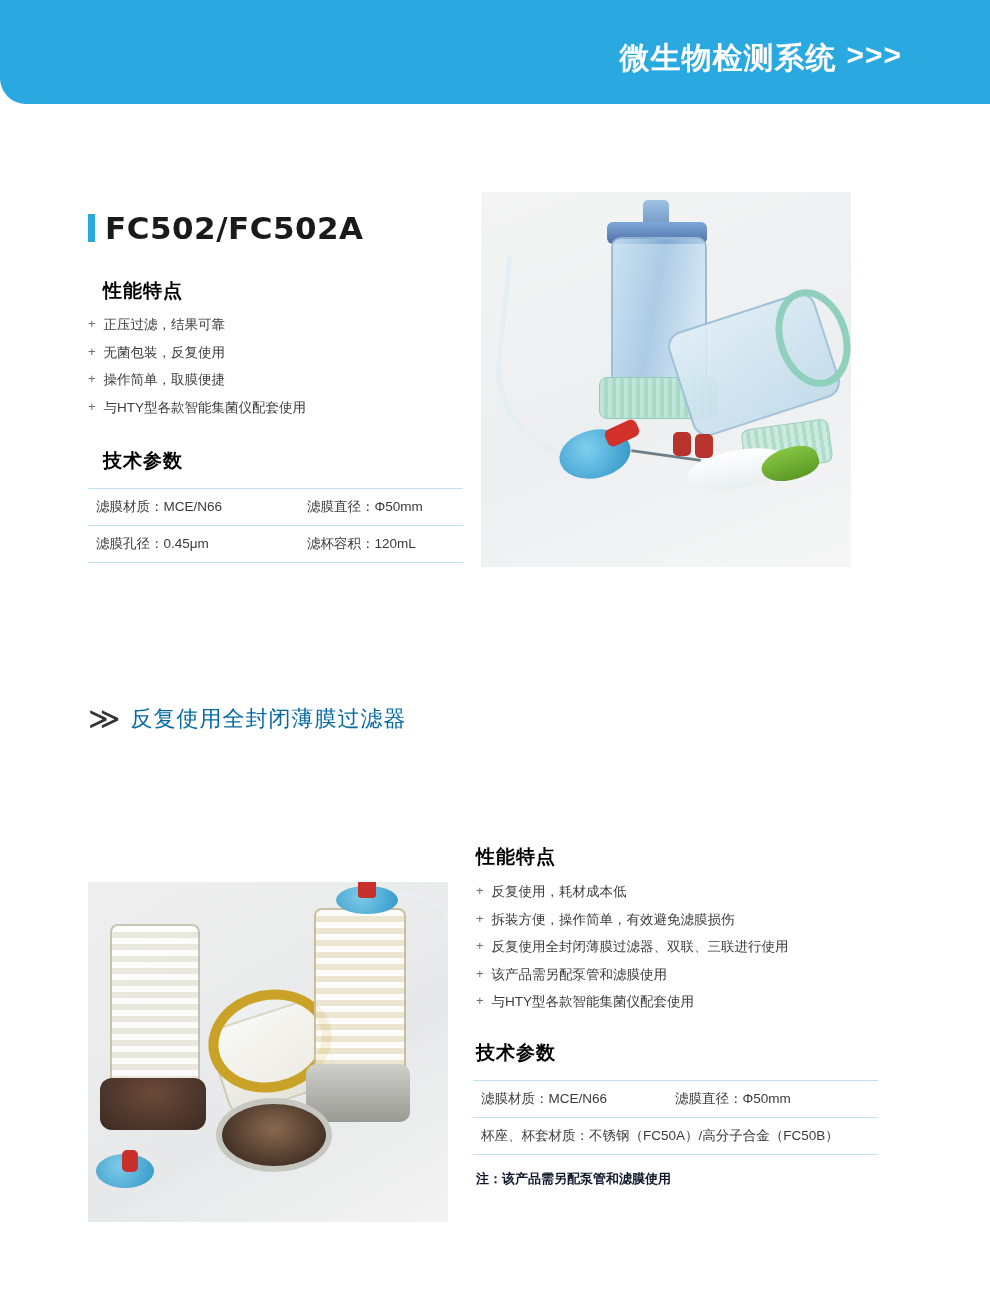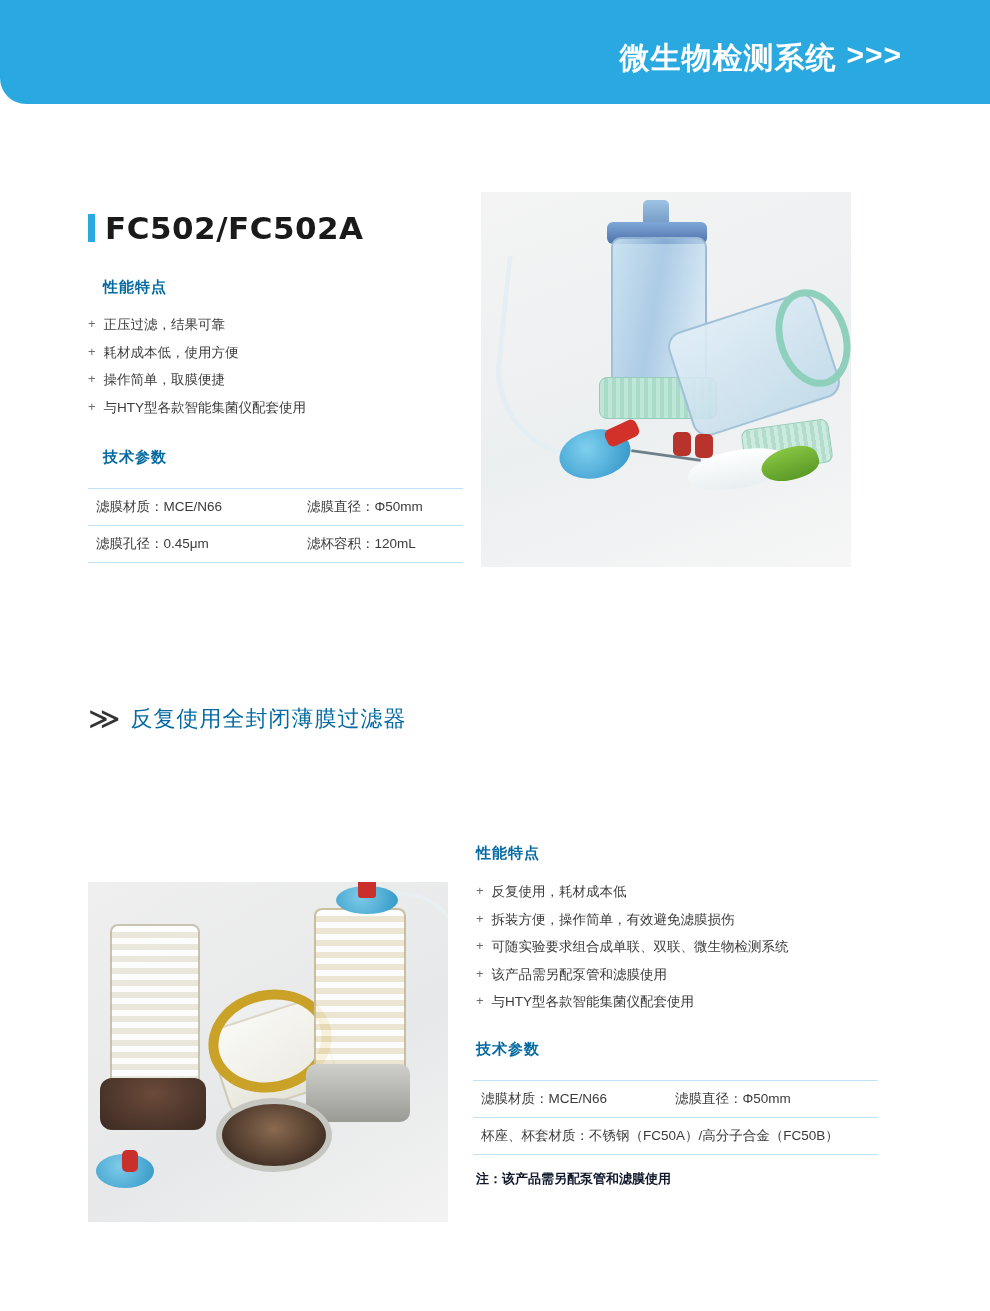--- a/index.html
+++ b/index.html
@@ -66,22 +66,22 @@
   }
   .model-bar {
     display: inline-block;
     width: 7px;
     height: 28px;
     background: #29a9e0;
     flex: none;
   }
 
   .sub-head {
-    color: #0369a1;
-    font-size: 15px;
+    color: #000000;
+    font-size: 19px;
     font-weight: bold;
     letter-spacing: 1px;
   }
 
   .feature-list {
     list-style: none;
     margin: 0;
     padding: 0;
   }
   .feature-list li {
@@ -306,21 +306,21 @@
 
   <div class="sub-head perf-head">性能特点</div>
 
   <ul class="feature-list">
     <li>
       <span class="plus">+</span>
       <span>正压过滤，结果可靠</span>
     </li>
     <li>
       <span class="plus">+</span>
-      <span>耗材成本低，使用方便</span>
+      <span>无菌包装，反复使用</span>
     </li>
     <li>
       <span class="plus">+</span>
       <span>操作简单，取膜便捷</span>
     </li>
     <li>
       <span class="plus">+</span>
       <span>与HTY型各款智能集菌仪配套使用</span>
     </li>
   </ul>
@@ -388,21 +388,21 @@
     <li>
       <span class="plus">+</span>
       <span>反复使用，耗材成本低</span>
     </li>
     <li>
       <span class="plus">+</span>
       <span>拆装方便，操作简单，有效避免滤膜损伤</span>
     </li>
     <li>
       <span class="plus">+</span>
-      <span>可随实验要求组合成单联、双联、微生物检测系统</span>
+      <span>反复使用全封闭薄膜过滤器、双联、三联进行使用</span>
     </li>
     <li>
       <span class="plus">+</span>
       <span>该产品需另配泵管和滤膜使用</span>
     </li>
     <li>
       <span class="plus">+</span>
       <span>与HTY型各款智能集菌仪配套使用</span>
     </li>
   </ul>

